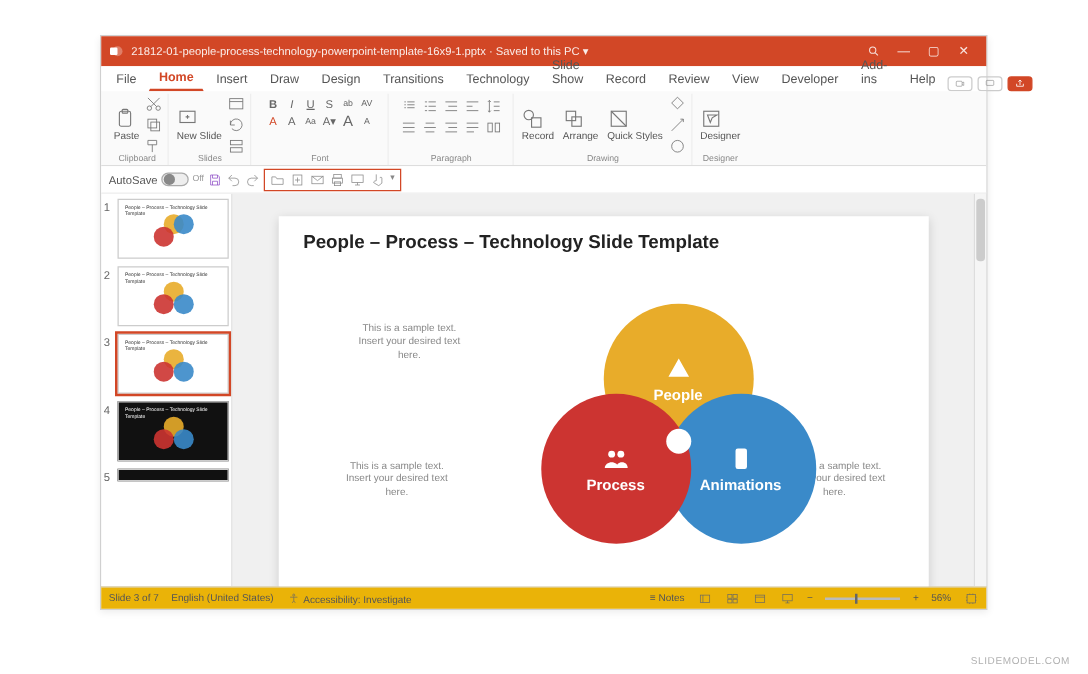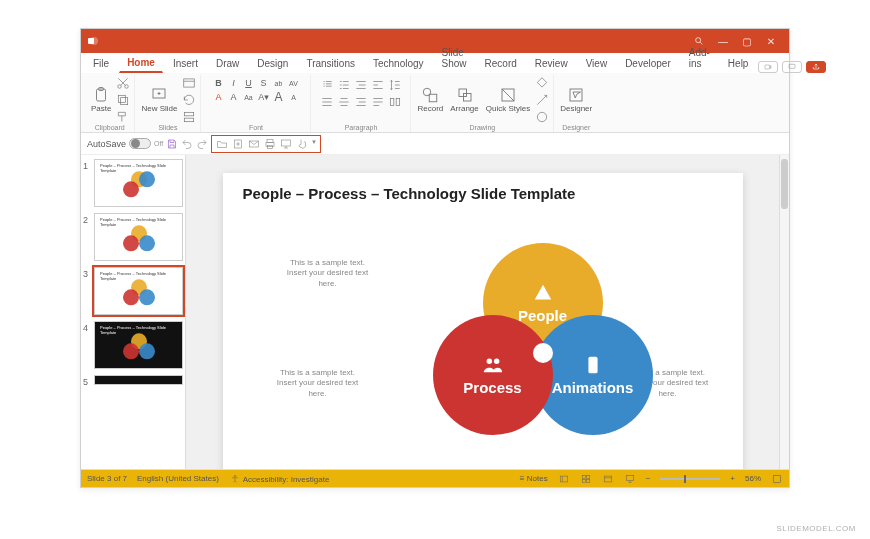--- a/index.html
+++ b/index.html
@@ -14,21 +14,21 @@
   .tab { padding:3px 7px; color:#555; border:1px solid transparent; }
   .tab.active { color:#d24726; border-bottom:2px solid #d24726; font-weight:600; }
   .menubar .rightbtns { margin-left:auto; display:flex; gap:4px; }
   .menubar .rightbtns .pill { border:1px solid #ccc; border-radius:3px; padding:1px 4px; font-size:9px; color:#555; display:flex; align-items:center; }
   .menubar .rightbtns .share { background:#d24726; color:#fff; border-color:#d24726; }
   .ribbon { height:60px; background:#fafafa; border-bottom:1px solid #ddd; display:flex; padding:2px 4px 0; }
   .rgroup { display:flex; flex-direction:column; align-items:center; padding:0 4px; border-right:1px solid #eee; }
   .rgroup:last-child { border-right:none; }
   .rgroup .icons { flex:1; display:flex; gap:3px; align-items:center; flex-wrap:wrap; }
   .rgroup .lbl { font-size:7px; color:#888; padding-bottom:1px; }
-  .bigbtn { display:flex; flex-direction:column; align-items:center; font-size:8px; color:#555; padding:2px; }
+  .bigbtn { display:flex; flex-direction:column; align-items:flex-start; font-size:8px; color:#555; padding:2px; }
   .ico { width:14px; height:14px; fill:none; stroke:#777; stroke-width:1.2; }
   .ico-lg { width:18px; height:18px; }
   .fontrow { display:flex; gap:3px; align-items:center; }
   .fontrow span { font-size:9px; color:#666; width:12px; text-align:center; }
   .qat { height:22px; background:#fff; display:flex; align-items:center; padding:0 6px; gap:3px; border-bottom:1px solid #eee; font-size:9px; color:#555; }
   .qat .toggle { width:22px; height:11px; border:1px solid #aaa; border-radius:6px; position:relative; background:#eee; }
   .qat .toggle:after { content:""; position:absolute; width:9px; height:9px; border-radius:50%; background:#888; left:1px; top:0; }
   .qat .qbox { border:1.5px solid #d24726; padding:2px 4px; display:flex; gap:4px; }
   .qat .qico { width:12px; height:12px; stroke:#888; fill:none; stroke-width:1.2; }
   .work { flex:1; display:flex; overflow:hidden; background:#f0f0f0; }
@@ -40,21 +40,21 @@
   .thumb .slide.dark { background:#111; }
   .mini-title { font-size:4px; color:#333; position:absolute; top:3px; left:5px; right:5px; }
   .dark .mini-title { color:#fff; }
   .mini-venn { position:absolute; left:50%; top:50%; transform:translate(-50%,-45%); width:32px; height:26px; }
   .mini-venn .c { position:absolute; width:16px; height:16px; border-radius:50%; opacity:.9; }
   .canvas-wrap { flex:1; position:relative; display:flex; justify-content:center; align-items:flex-start; padding:18px 12px 0; }
   .canvas { width:520px; height:300px; background:#fff; box-shadow:0 2px 8px rgba(0,0,0,.15); position:relative; }
   .canvas h2 { font-size:15px; font-weight:700; color:#222; padding:12px 20px 0; }
   .samp { position:absolute; font-size:8px; color:#888; line-height:1.3; width:90px; text-align:center; }
   .venn { position:absolute; left:210px; top:70px; width:210px; height:200px; }
-  .venn .circ { position:absolute; width:120px; height:120px; border-radius:50%; display:flex; flex-direction:column; align-items:center; justify-content:center; color:#fff; font-size:15px; font-weight:600; }
+  .venn .circ { position:absolute; width:120px; height:120px; border-radius:50%; display:flex; flex-direction:column; align-items:center; justify-content:center; color:#fff; font-size:12px; font-weight:600; }
   .venn .circ svg { width:22px; height:22px; fill:#fff; margin-bottom:3px; }
   .c-yellow { background:#e8ac2a; left:50px; top:0; z-index:1; }
   .c-red { background:#cc3431; left:0; top:72px; z-index:3; }
   .c-blue { background:#3a8ac9; left:100px; top:72px; z-index:2; }
   .venn .center-dot { position:absolute; left:100px; top:100px; width:20px; height:20px; background:#fff; border-radius:50%; z-index:5; }
   .vscroll { width:10px; background:#f5f5f5; border-left:1px solid #ddd; position:relative; }
   .vscroll .bar { position:absolute; left:1px; top:4px; width:7px; height:50px; background:#ccc; border-radius:3px; }
   .status { height:18px; background:#eab308; border-top:1px solid #ddd; display:flex; align-items:center; padding:0 6px; gap:10px; font-size:8px; color:#555; }
   .status .spacer { flex:1; }
   .status .sico { width:12px; height:10px; stroke:#666; fill:none; stroke-width:1.3; }
@@ -65,20 +65,21 @@
 </head>
 <body>
 
 <div class="outer">
 
   <div class="titlebar">
     <svg class="ppt-icon" viewBox="0 0 24 24">
         <circle cx="14" cy="12" r="8" fill="#fff" opacity=".3"></circle>
         <rect x="2" y="6" width="12" height="12" rx="2" fill="#fff"></rect>
       </svg>
+    <span class="title"><span>21812-01-people-process-technology-powerpoint-template-16x9-1.pptx</span> · <span>Saved to this PC</span> ▾</span>
     <div class="spacer"></div>
     <div class="winbtn">
         <svg width="10" height="10" viewBox="0 0 24 24" stroke="#fff" fill="none" stroke-width="2">
           <circle cx="10" cy="10" r="6"></circle>
           <path d="M15 15l5 5"></path>
         </svg>
       </div>
     <div class="winbtn">—</div>
     <div class="winbtn">▢</div>
     <div class="winbtn">✕</div>

